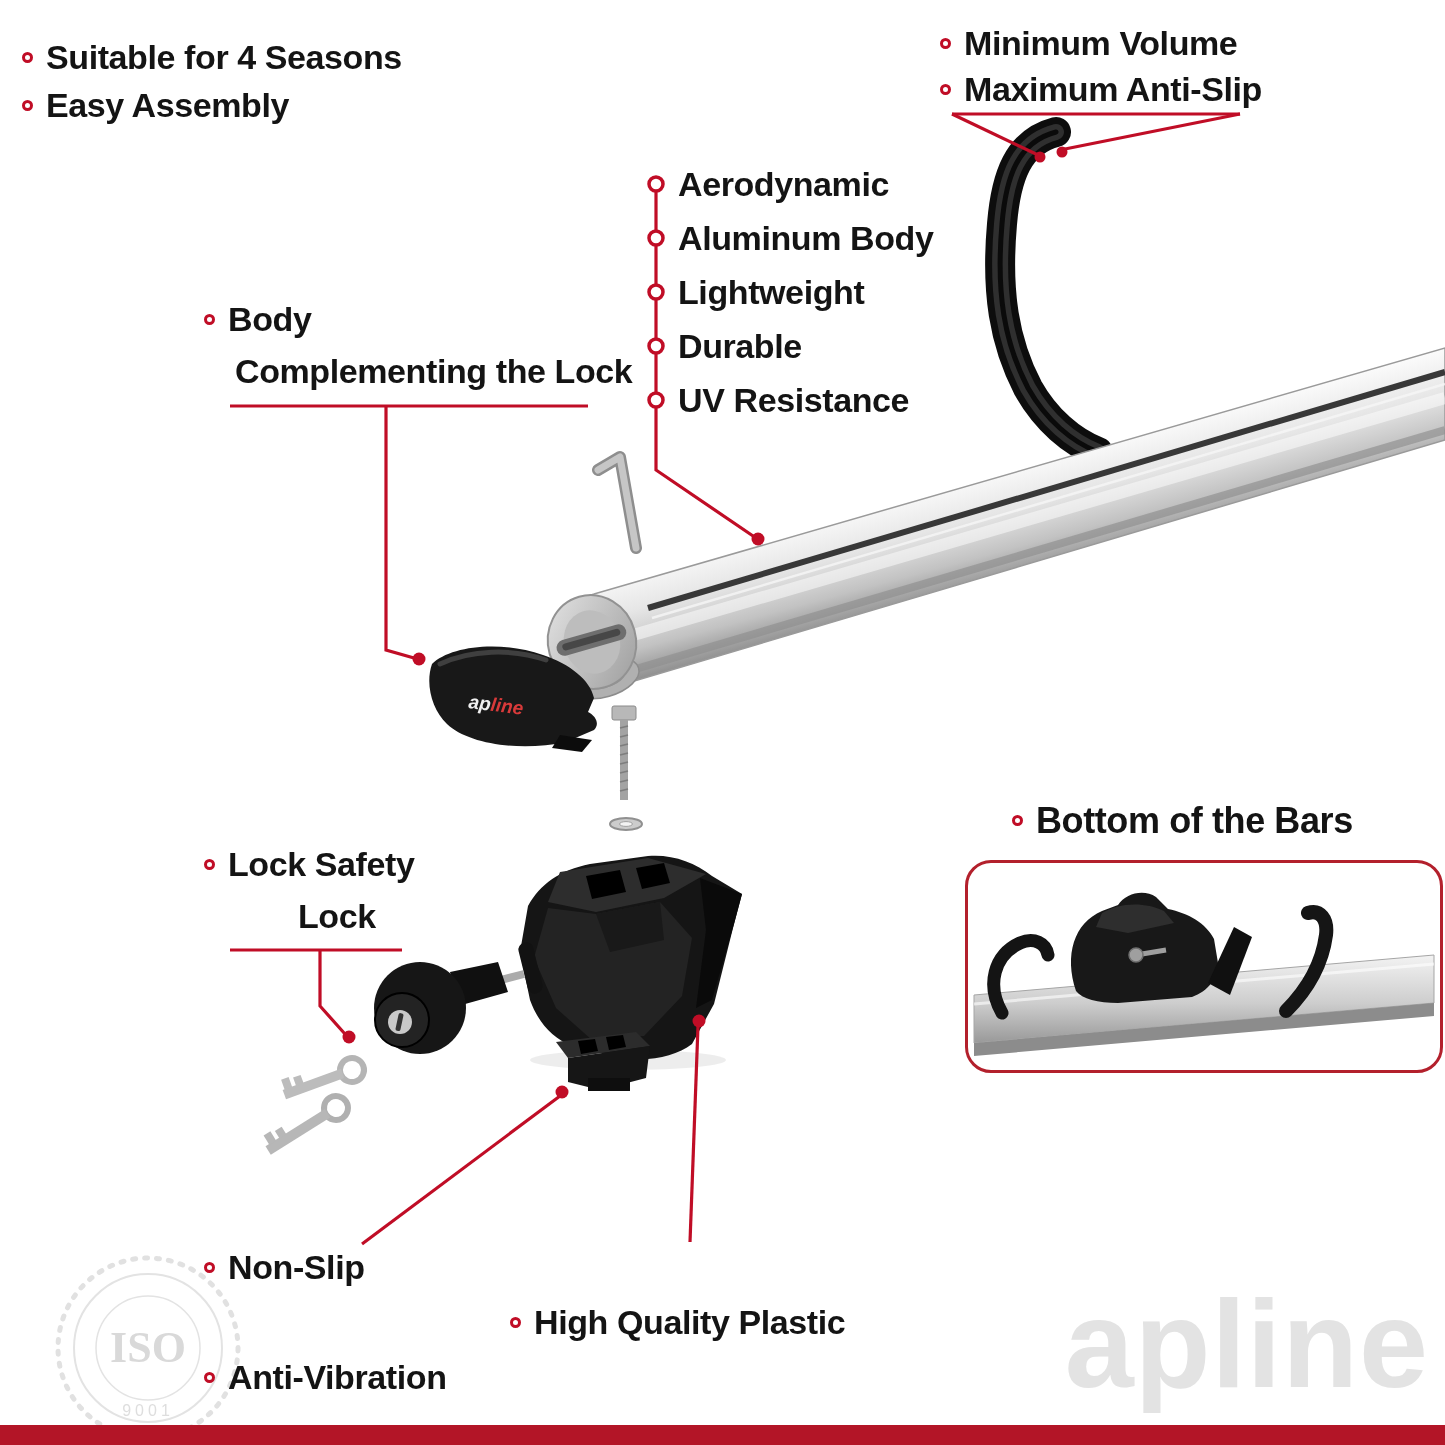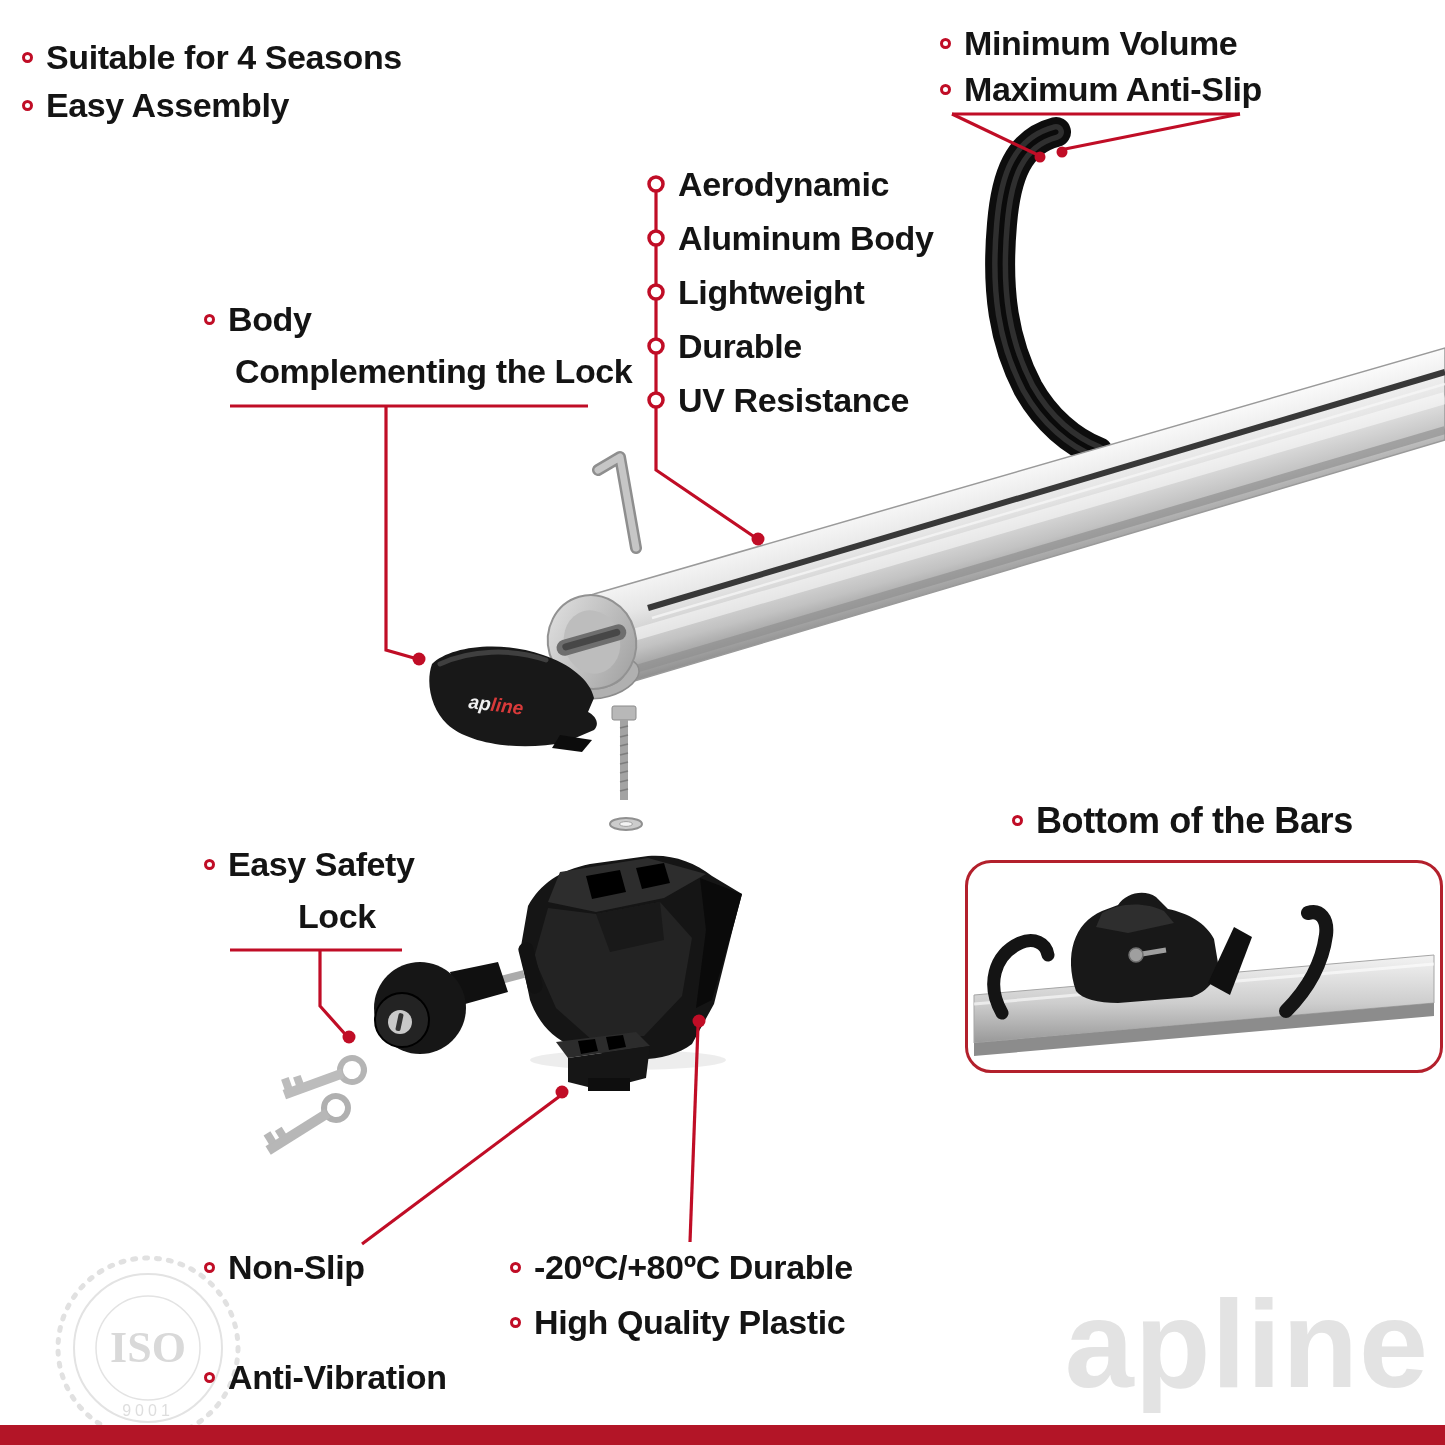--- a/index.html
+++ b/index.html
@@ -226,44 +226,40 @@
   <div class="row" style="left:204px; top:300px">
     <span class="ring"></span>
     <span>Body</span>
   </div>
   <div class="row" style="left:235px; top:352px">
     <span>Complementing the Lock</span>
   </div>
 
   <div class="row" style="left:204px; top:845px">
     <span class="ring"></span>
-    <span>Easy Safety</span>
+    <span>Lock Safety</span>
   </div>
   <div class="row" style="left:298px; top:897px">
     <span>Lock</span>
   </div>
 
   <div class="row big" style="left:1012px; top:800px">
     <span class="ring"></span>
     <span>Bottom of the Bars</span>
   </div>
 
   <div class="row" style="left:204px; top:1248px">
     <span class="ring"></span>
     <span>Non-Slip</span>
   </div>
   <div class="row" style="left:204px; top:1358px">
     <span class="ring"></span>
     <span>Anti-Vibration</span>
   </div>
 
-  <div class="row" style="left:510px; top:1248px">
-    <span class="ring"></span>
-    <span>-20ºC/+80ºC Durable</span>
-  </div>
   <div class="row" style="left:510px; top:1303px">
     <span class="ring"></span>
     <span>High Quality Plastic</span>
   </div>
 
   <div class="inset">
     <svg viewBox="0 0 472 207">
       <ellipse cx="180" cy="142" rx="80" ry="9" fill="rgba(0,0,0,0.1)"></ellipse>
       <polygon points="6,132 466,92 466,140 6,180" fill="url(#ibar)" stroke="#a5a5a5" stroke-width="1"></polygon>
       <polygon points="6,180 466,140 466,153 6,193" fill="#8c8c8c"></polygon>

